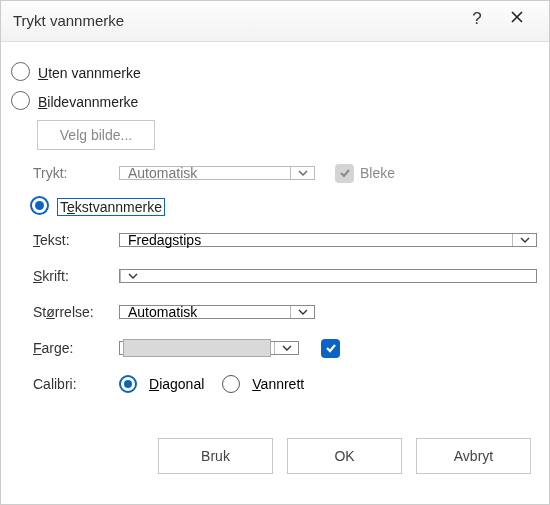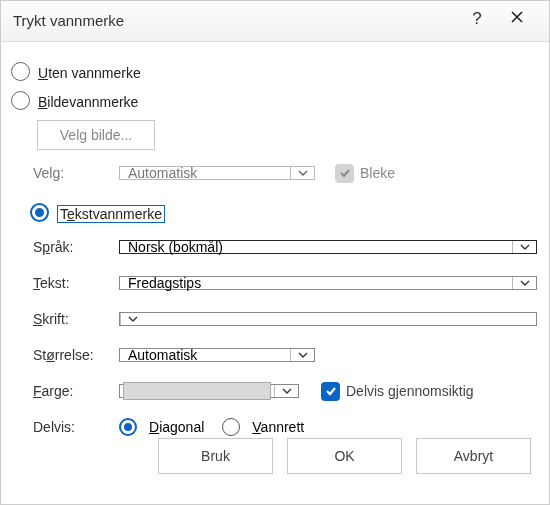--- a/index.html
+++ b/index.html
@@ -89,54 +89,43 @@
     <div class="radio-row">
       <span class="radio"></span>
       <span class="opt-label"><span class="ul">B</span>ildevannmerke</span>
     </div>
 
     <div style="margin:4px 0 8px 26px;">
       <div class="btn disabled" style="width:118px;">Velg bilde...</div>
     </div>
 
     <div class="form-row">
-      <span class="lbl disabled">Velg:</span>
+      <span class="lbl disabled">Trykt:</span>
       <div class="combo short disabled">
         <span class="val">Automatisk</span>
         <span class="arrow">
             <svg viewBox="0 0 10 10">
               <path d="M1 3 L5 7 L9 3" fill="none" stroke="#666" stroke-width="1.4"></path>
             </svg>
           </span>
       </div>
       <span style="width:20px;"></span>
       <span class="checkbox off">
         <svg width="12" height="12" viewBox="0 0 12 12">
             <path d="M2 6 L5 9 L10 3" fill="none" stroke-width="2"></path>
           </svg>
       </span>
       <span class="chk-label disabled">Bleke</span>
     </div>
 
-    <div class="radio-row" style="margin-top:15px;padding-left:19px;">
+    <div class="radio-row" style="margin-top:8px;padding-left:19px;">
       <span class="radio checked"></span>
       <span class="opt-label"><span class="sel-label">T<span class="ul">e</span>kstvannmerke</span></span>
     </div>
 
-    <div class="form-row">
-      <span class="lbl">S<span class="ul">p</span>råk:</span>
-      <div class="combo full" style="border:1px solid #222;">
-        <span class="val">Norsk (bokmål)</span>
-        <span class="arrow">
-            <svg viewBox="0 0 10 10">
-              <path d="M1 3 L5 7 L9 3" fill="none" stroke="#333" stroke-width="1.4"></path>
-            </svg>
-          </span>
-      </div>
-    </div>
 
     <div class="form-row">
       <span class="lbl"><span class="ul">T</span>ekst:</span>
       <div class="combo full">
         <span class="val">Fredagstips</span>
         <span class="arrow">
             <svg viewBox="0 0 10 10">
               <path d="M1 3 L5 7 L9 3" fill="none" stroke="#333" stroke-width="1.4"></path>
             </svg>
           </span>
@@ -177,25 +166,24 @@
               <path d="M1 3 L5 7 L9 3" fill="none" stroke="#333" stroke-width="1.4"></path>
             </svg>
           </span>
       </div>
       <span style="width:22px;"></span>
       <span class="checkbox on">
         <svg width="12" height="12" viewBox="0 0 12 12">
             <path d="M2 6 L5 9 L10 3" fill="none" stroke-width="2.2"></path>
           </svg>
       </span>
-      <span class="chk-label">Delvis gjennomsiktig</span>
     </div>
 
     <div class="form-row" style="margin-top:6px;">
-      <span class="lbl">Delvis:</span>
+      <span class="lbl">Calibri:</span>
       <span class="radio small checked"></span>
       <span style="margin:0 18px 0 4px;"><span class="ul">D</span>iagonal</span>
       <span class="radio small"></span>
       <span style="margin-left:4px;"><span class="ul">V</span>annrett</span>
     </div>
 
     <div class="footer">
       <div class="btn">Bruk</div>
       <div class="btn">OK</div>
       <div class="btn">Avbryt</div>

